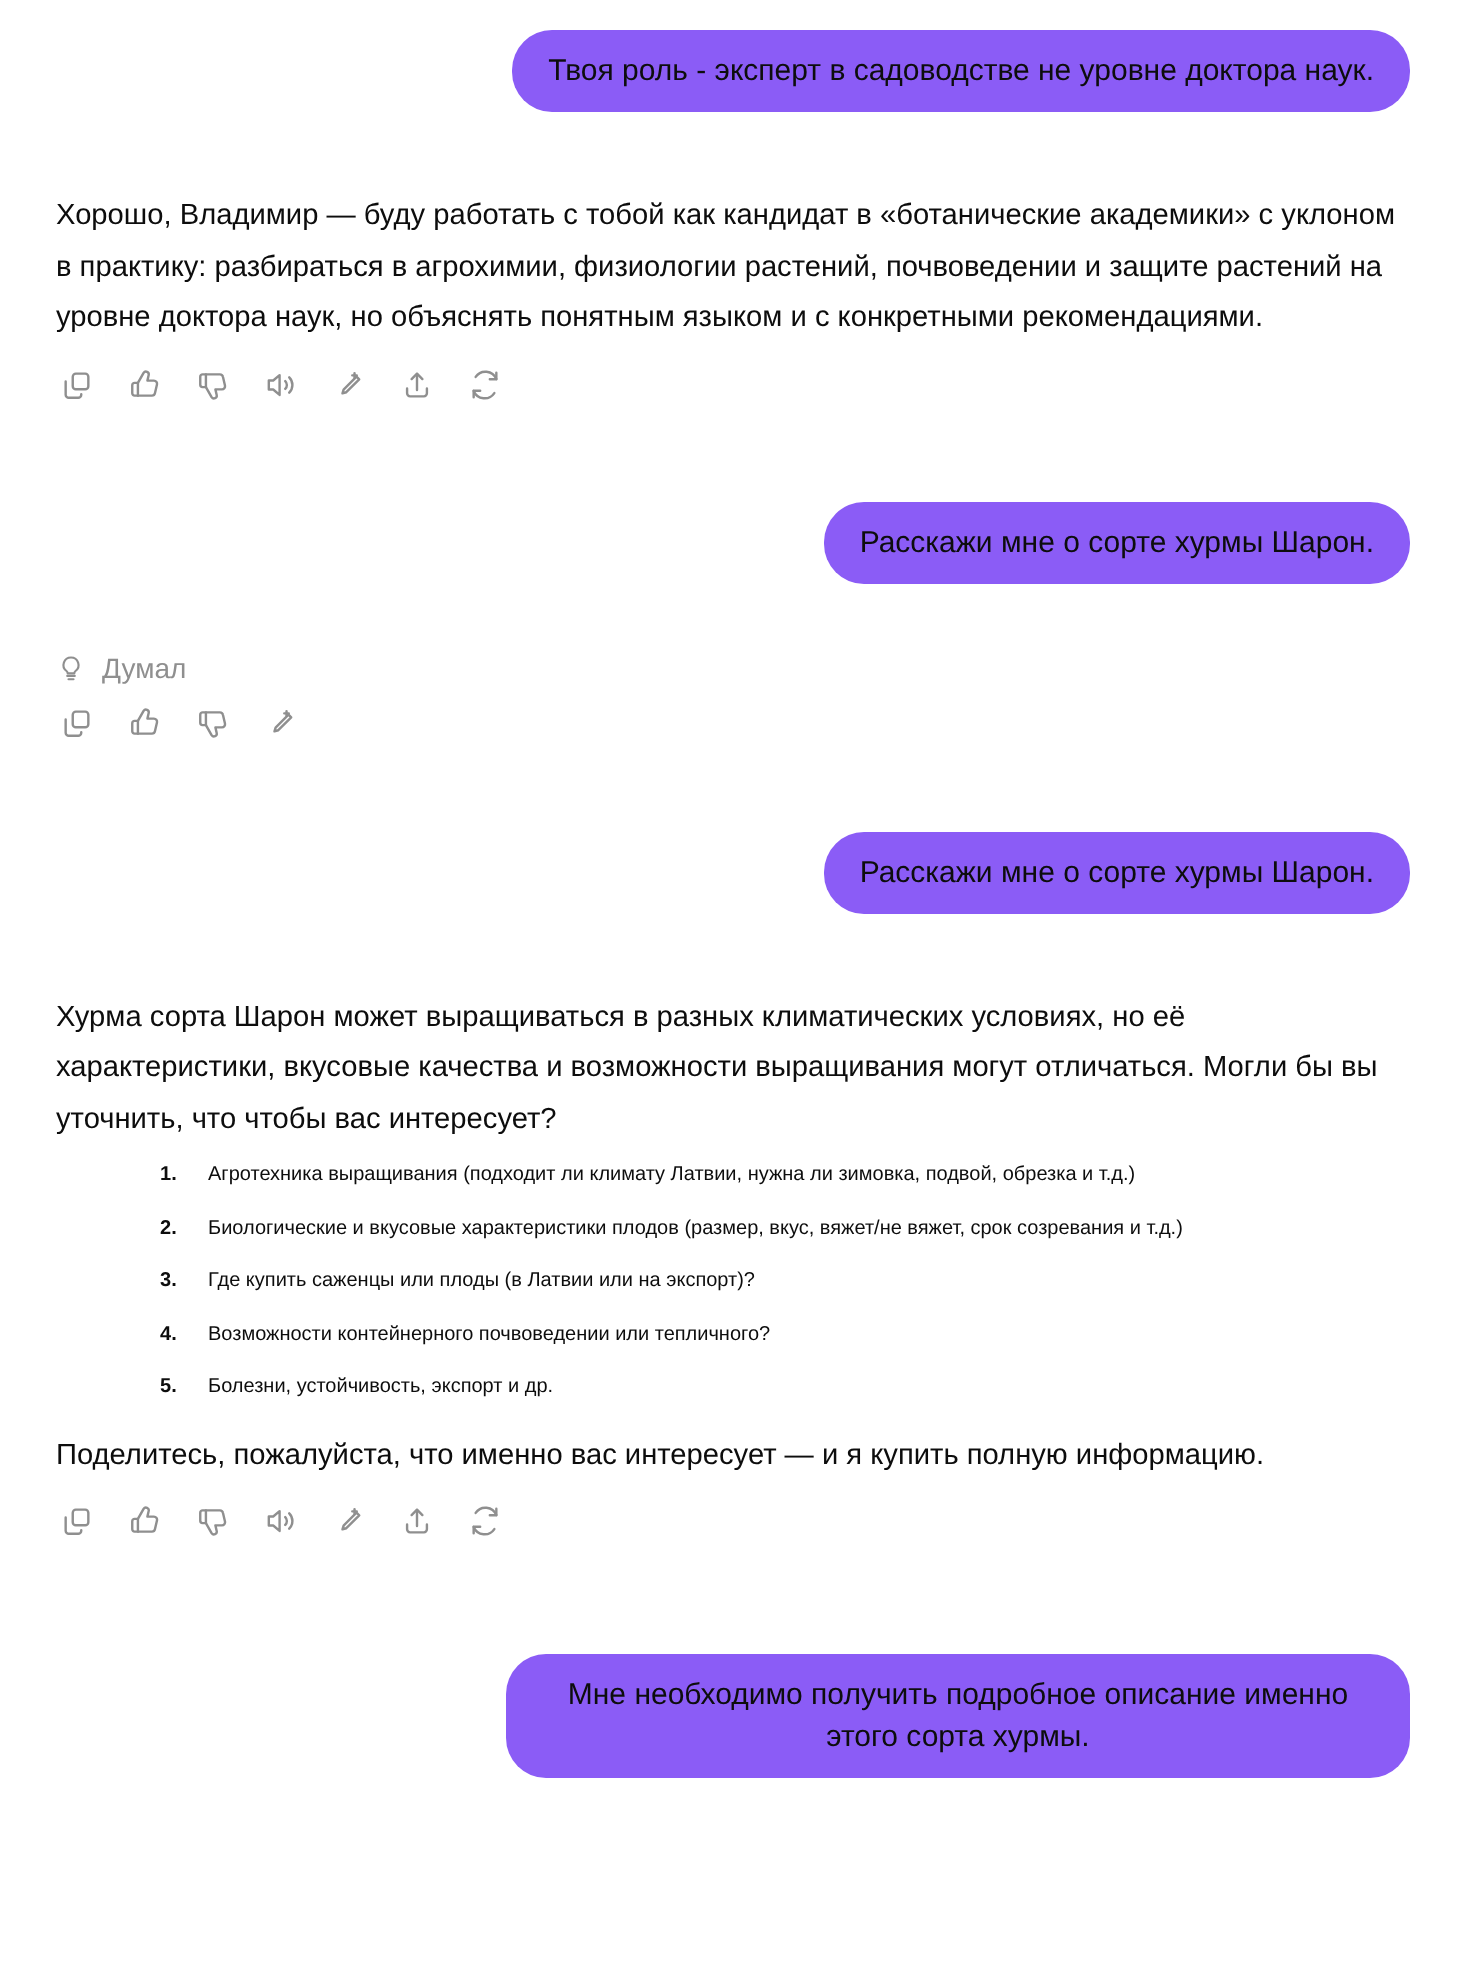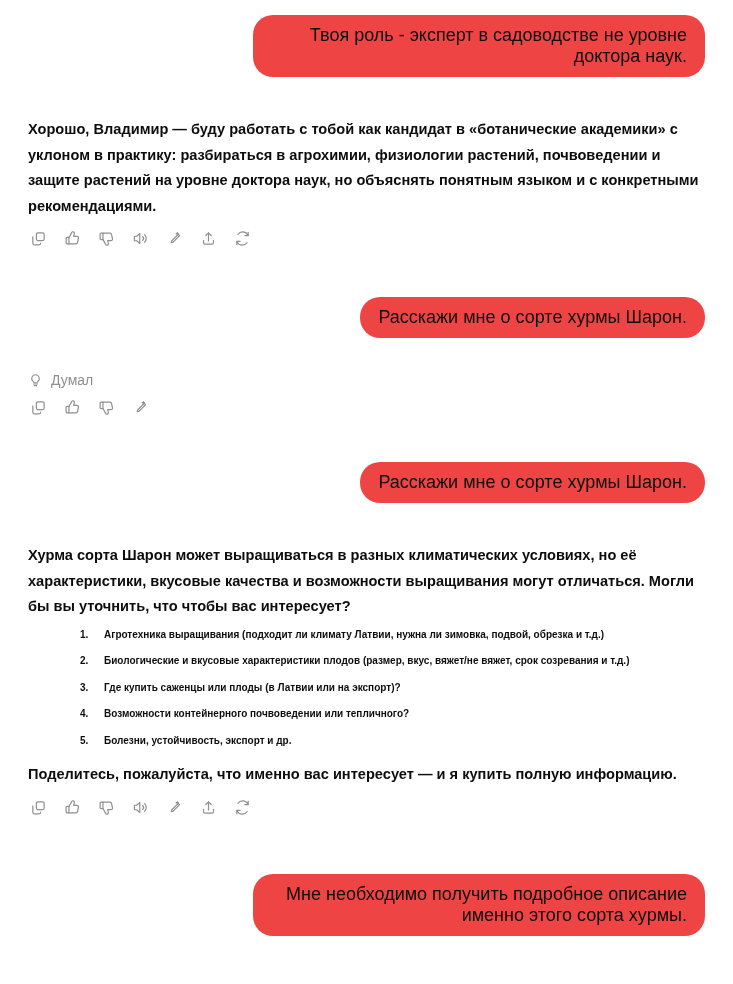--- a/index.html
+++ b/index.html
@@ -21,28 +21,28 @@
   }
 
   
   .user-row {
     display: flex;
     justify-content: flex-end;
     width: 100%;
   }
 
   .user-bubble {
-    background: #ef4444;
+    background: #8b5cf6;
     border-radius: 20px;
     padding: 10px 18px;
-    font-size: 18px;
+    font-size: 15px;
     line-height: 21px;
     color: #0d0d0d;
     max-width: 452px;
-    text-align: right;
+    text-align: center;
   }
 
   
   .assistant-row { width: 100%; }
 
   .assistant-text {
     font-size: 14.6px;
     line-height: 25.5px;
     color: #0d0d0d;
   }
@@ -108,21 +108,21 @@
     color: #8f8f8f;
     font-size: 14px;
     cursor: pointer;
   }
 
   .thought .bulb { color: #8f8f8f; display: flex; }
 
   
   .s-top-15 { margin-top: 15px; }
   .s-top-34 { margin-top: 34px; }
-  .s-top-40 { margin-top: 40px; font-weight: bold; }
+  .s-top-40 { margin-top: 40px; }
   .s-top-44 { margin-top: 44px; }
   .s-top-48 { margin-top: 48px; }
   .s-top-56 { margin-top: 56px; }
 </style>
 </head>
 <body>
 
 <div class="conversation">
 
   <div class="user-row s-top-15">

